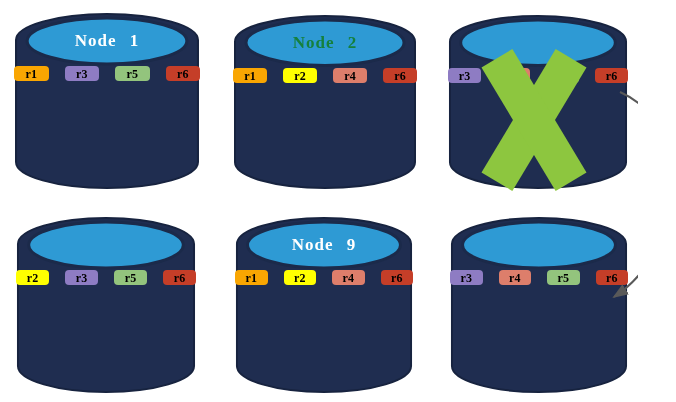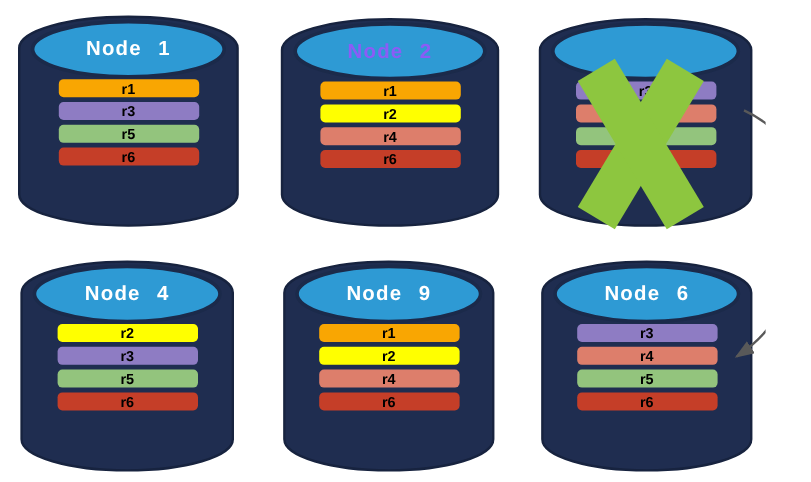--- a/index.html
+++ b/index.html
@@ -1,39 +1,39 @@
 <!DOCTYPE html>
 <html><head>
 <meta charset="utf-8">
 <style>
   html,body{margin:0;padding:0;background:#ffffff;}
   #canvas{
     position:relative;
     width:638px;height:402px;
     background:#ffffff;
-    font-family:Liberation Sans, sans-serif;
+    font-family:Liberation Serif, serif;
     overflow:hidden;
     text-align:right;
   }
   .node{position:absolute;}
   .pos-1{left:14px;top:10px;width:186px;height:182px;}
   .pos-2{left:233px;top:12px;width:184px;height:180px;}
   .pos-3{left:448px;top:12px;width:180px;height:180px;}
   .pos-4{left:16px;top:214px;width:180px;height:182px;}
   .pos-5{left:235px;top:214px;width:178px;height:182px;}
   .pos-6{left:450px;top:214px;width:178px;height:182px;}
   .cyl{position:absolute;left:0;top:0;width:100%;height:100%;}
   .title{
     position:absolute;left:0;right:0;top:8px;height:46px;
     display:flex;align-items:center;justify-content:center;
     font-weight:bold;font-size:17px;letter-spacing:1px;word-spacing:8px;
   }
   .bars{
     position:absolute;left:0;right:0;top:56px;
-    display:flex;flex-direction:column;align-items:center;gap:4px;
+    display:flex;align-items:center;gap:16px;
   }
   .bar{
     width:117px;height:15px;border-radius:4px;
     display:flex;align-items:center;justify-content:center;
     font-weight:bold;font-size:12px;line-height:1;color:#000;
   }
   .x-overlay{
     position:absolute;left:36px;top:40px;width:100px;height:136px;
     display:none;overflow:visible;
   }
@@ -68,21 +68,21 @@
           <span style="color: rgb(0, 0, 0);">r6</span>
         </div>
       </div>
 
     </div>
     <div class="node pos-2">
       <svg class="cyl" viewBox="0 0 184 182" preserveAspectRatio="none">
         <path class="cyl-body" d="M2,30 A90,26 0 0 1 182,30 L182,152 A90,26 0 0 1 2,152 Z" stroke-width="2" fill="#1F2D50" stroke="#17233F"></path>
         <ellipse class="cyl-top" cx="92" cy="31" rx="79" ry="23" stroke-width="3" fill="#2E9AD4" stroke="#1B2A4A"></ellipse>
       </svg>
-      <div class="title" style="color: #8b5cf6;">Node 2</div>
+      <div class="title" style="color: #15803d;">Node 2</div>
       <div class="bars">
         <div class="bar" style="background: rgb(249, 166, 2);">
           <span style="color: rgb(0, 0, 0);">r1</span>
         </div>
         <div class="bar" style="background: rgb(255, 255, 0);">
           <span style="color: rgb(0, 0, 0);">r2</span>
         </div>
         <div class="bar" style="background: rgb(221, 126, 107);">
           <span style="color: rgb(0, 0, 0);">r4</span>
         </div>
@@ -116,21 +116,20 @@
           <rect class="x-bar" x="-18" y="-72" width="36" height="144" transform="rotate(31)" fill="#8DC63F"></rect>
           <rect class="x-bar" x="-18" y="-72" width="36" height="144" transform="rotate(-31)" fill="#8DC63F"></rect>
         </g>
       </svg>
     </div>
     <div class="node pos-4">
       <svg class="cyl" viewBox="0 0 184 182" preserveAspectRatio="none">
         <path class="cyl-body" d="M2,30 A90,26 0 0 1 182,30 L182,152 A90,26 0 0 1 2,152 Z" stroke-width="2" fill="#1F2D50" stroke="#17233F"></path>
         <ellipse class="cyl-top" cx="92" cy="31" rx="79" ry="23" stroke-width="3" fill="#2E9AD4" stroke="#1B2A4A"></ellipse>
       </svg>
-      <div class="title" style="color: rgb(255, 255, 255);">Node 4</div>
       <div class="bars">
         <div class="bar" style="background: rgb(255, 255, 0);">
           <span style="color: rgb(0, 0, 0);">r2</span>
         </div>
         <div class="bar" style="background: rgb(142, 124, 195);">
           <span style="color: rgb(0, 0, 0);">r3</span>
         </div>
         <div class="bar" style="background: rgb(147, 196, 125);">
           <span style="color: rgb(0, 0, 0);">r5</span>
         </div>
@@ -160,21 +159,20 @@
           <span style="color: rgb(0, 0, 0);">r6</span>
         </div>
       </div>
 
     </div>
     <div class="node pos-6">
       <svg class="cyl" viewBox="0 0 184 182" preserveAspectRatio="none">
         <path class="cyl-body" d="M2,30 A90,26 0 0 1 182,30 L182,152 A90,26 0 0 1 2,152 Z" stroke-width="2" fill="#1F2D50" stroke="#17233F"></path>
         <ellipse class="cyl-top" cx="92" cy="31" rx="79" ry="23" stroke-width="3" fill="#2E9AD4" stroke="#1B2A4A"></ellipse>
       </svg>
-      <div class="title" style="color: rgb(255, 255, 255);">Node 6</div>
       <div class="bars">
         <div class="bar" style="background: rgb(142, 124, 195);">
           <span style="color: rgb(0, 0, 0);">r3</span>
         </div>
         <div class="bar" style="background: rgb(221, 126, 107);">
           <span style="color: rgb(0, 0, 0);">r4</span>
         </div>
         <div class="bar" style="background: rgb(147, 196, 125);">
           <span style="color: rgb(0, 0, 0);">r5</span>
         </div>

